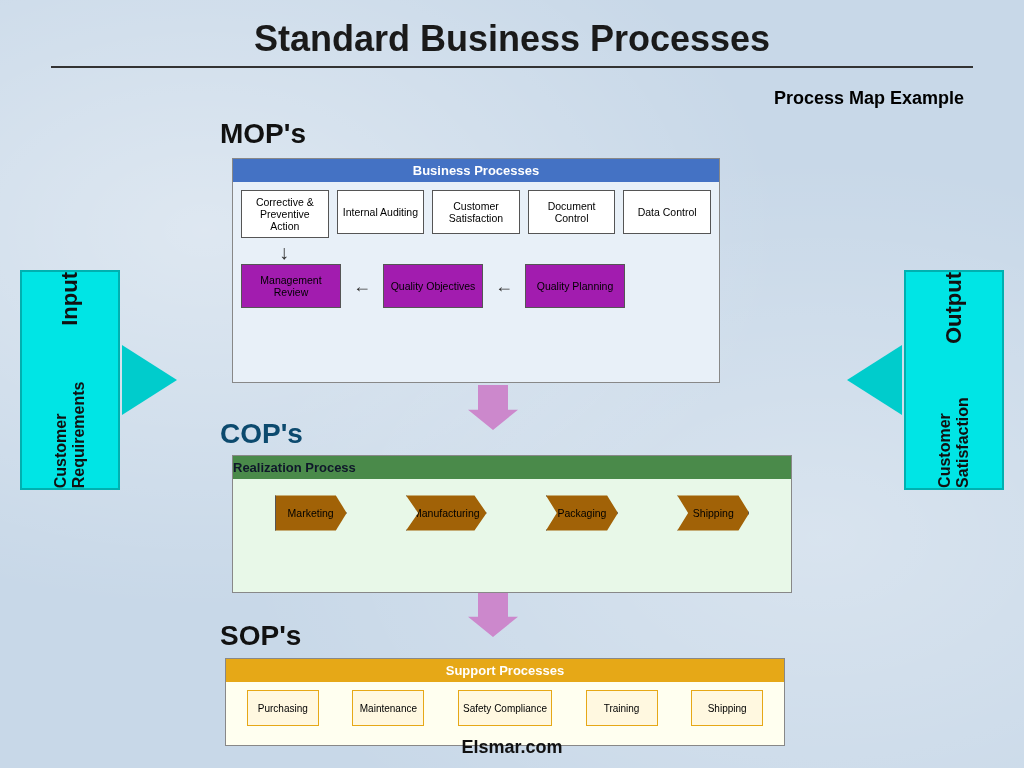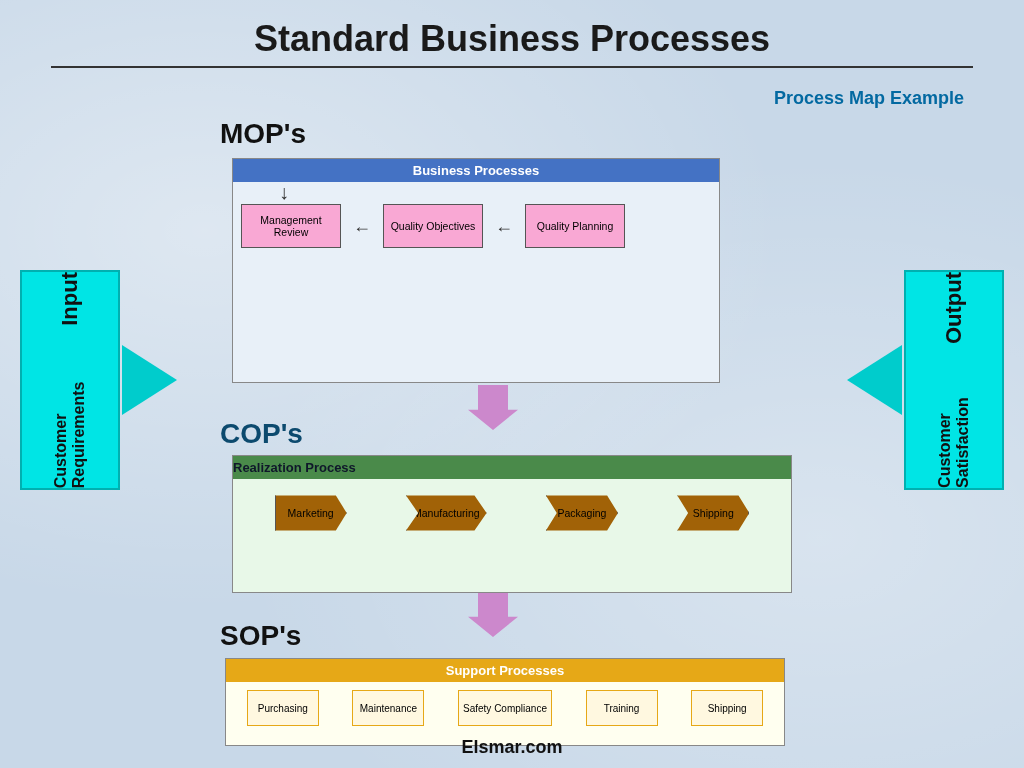--- a/index.html
+++ b/index.html
@@ -31,21 +31,21 @@
       margin: 0 auto 6px auto;
     }
 
     
     .process-map-label {
       position: absolute;
       top: 88px;
       right: 60px;
       font-size: 18px;
       font-weight: bold;
-      color: #0369a1;
+      color: #000000;
     }
 
     
     .mop-label {
       position: absolute;
       top: 118px;
       left: 220px;
       font-size: 28px;
       font-weight: bold;
       color: #111;
@@ -227,21 +227,21 @@
     }
     .mop-bottom-row {
       display: flex;
       flex-direction: row;
       padding: 2px 8px 8px 8px;
       gap: 8px;
       align-items: center;
     }
     .mop-bottom-cell {
       border: 1.5px solid #555;
-      background: #f9a8d4;
+      background: #a21caf;
       font-size: 10.5px;
       text-align: center;
       padding: 5px 3px;
       min-height: 44px;
       display: flex;
       align-items: center;
       justify-content: center;
     }
     .mop-bottom-spacer {
       flex: 1.2;
@@ -382,20 +382,27 @@
 </div>
 
 <div class="right-arrow"></div>
 
 <div class="down-arrow-1-shape"></div>
 
 <div class="down-arrow-2-shape"></div>
 
 <div class="mop-box">
   <div class="mop-box-header">Business Processes</div>
+  <div class="mop-top-row">
+    <div class="mop-cell">Corrective &amp; Preventive Action</div>
+    <div class="mop-cell">Internal Auditing</div>
+    <div class="mop-cell">Customer Satisfaction</div>
+    <div class="mop-cell">Document Control</div>
+    <div class="mop-cell">Data Control</div>
+  </div>
   <div class="mop-arrow-row">
     <div class="mop-arrow-down">↓</div>
   </div>
   <div class="mop-bottom-row">
     <div class="mop-bottom-cell mop-bottom-cell-mgmt">Management Review</div>
     <div class="mop-arrow-left">←</div>
     <div class="mop-bottom-cell mop-bottom-cell-qobj">Quality Objectives</div>
     <div class="mop-arrow-left">←</div>
     <div class="mop-bottom-cell mop-bottom-cell-qplan">Quality Planning</div>
     <div class="mop-bottom-spacer"></div>

